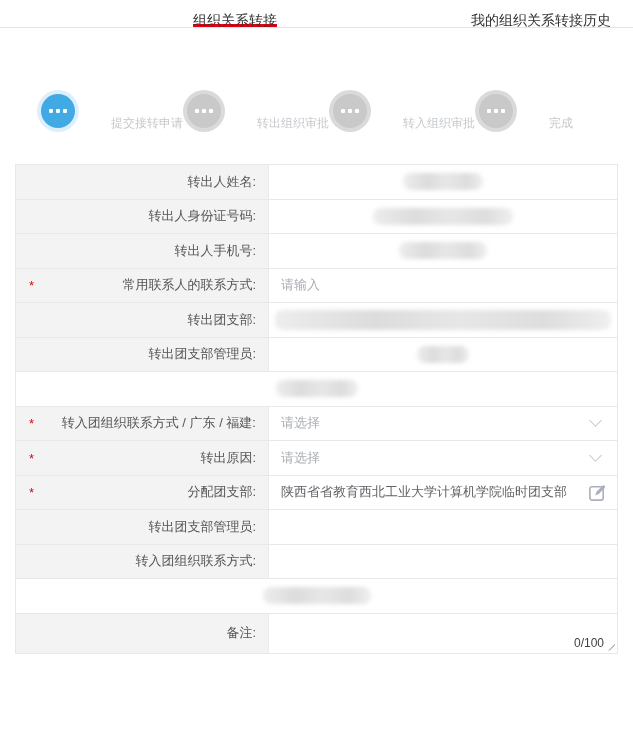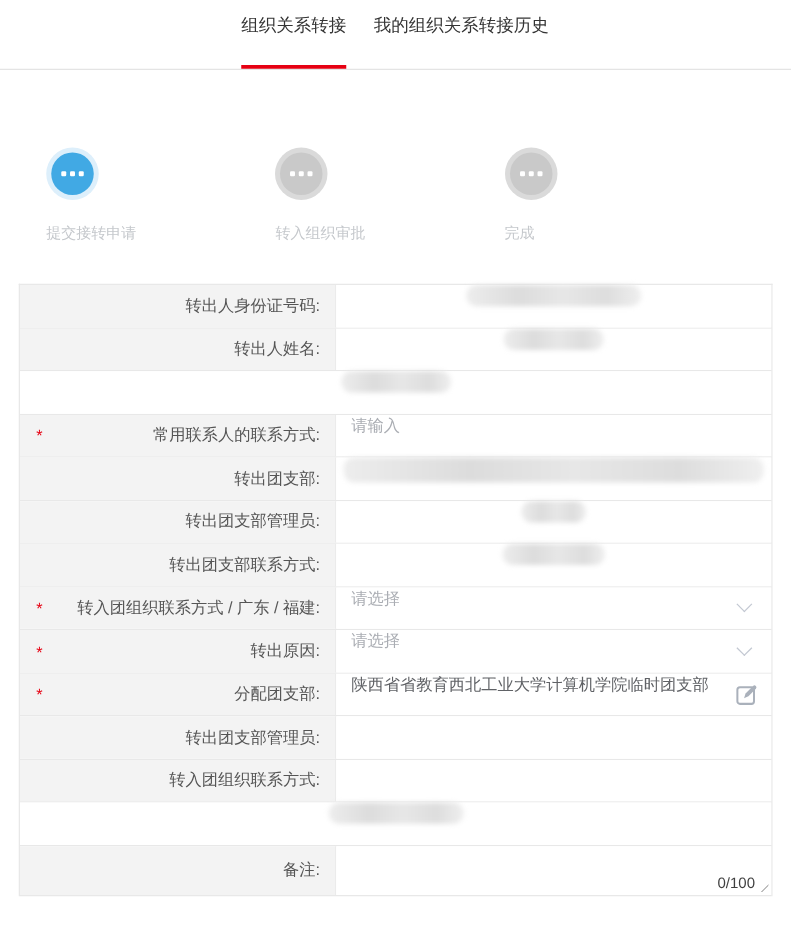--- a/index.html
+++ b/index.html
@@ -1,45 +1,45 @@
 <!DOCTYPE html>
 <html><head>
 <meta charset="utf-8">
 <style>
   * { box-sizing: border-box; margin: 0; padding: 0; }
   html, body { width: 633px; height: 744px; background: #fff; overflow: hidden;
     font-family: "Liberation Sans", "DejaVu Sans", sans-serif; }
 
   
-  .tabbar { height: 56px; border-bottom: 1px solid #e4e4e4; display: flex;
-    padding-left: 193px; background: #fff; }
+  .tabbar { height: 28px; border-bottom: 1px solid #e4e4e4; display: flex;
+    padding-left: 193px; background: #fff; justify-content: space-between; }
   .tab { font-size: 14px; color: #333; padding: 12px 0 10px; margin-right: 22px;
     cursor: pointer; border-bottom: 3px solid transparent; white-space: nowrap; }
   .tab.active { border-bottom-color: #e60012; }
 
   
   .stepper { display: flex; width: 550px; margin: 62px 0 0 37px; }
-  .step { flex: 1; display: flex; flex-direction: column; align-items: flex-start; }
+  .step { flex: 1; display: flex; align-items: flex-end; gap: 32px; }
   .step-circle { width: 34px; height: 34px; border-radius: 50%; margin: 4px;
     display: flex; align-items: center; justify-content: center; gap: 3px; }
   .step-circle.inactive { background: #c9c9c9; box-shadow: 0 0 0 4px #dadada; }
   .step-circle.active { background: #41a9e4; box-shadow: 0 0 0 4px #ddeffb; }
   .step-dot { width: 4px; height: 4px; background: #fff; border-radius: 1px; }
   .step-label { margin-top: 18px; font-size: 12px; color: #c5c8cc; white-space: nowrap; }
 
   
   .form { margin: 32px 15px 0; border: 1px solid #e8e8e8; border-bottom: none; }
   .row { display: flex; height: 34.5px; border-bottom: 1px solid #e8e8e8; }
   .row.tall { height: 40px; }
   .cell-label { width: 253px; background: #f3f3f3; border-right: 1px solid #ebebeb;
     position: relative; display: flex; align-items: center; justify-content: flex-end;
     padding-right: 12px; font-size: 13px; color: #555; }
   .req { position: absolute; left: 13px; top: 50%; transform: translateY(-46%);
     color: #e60012; font-size: 13px; }
-  .cell-value { flex: 1; position: relative; display: flex; 
+  .cell-value { flex: 1; position: relative; display: flex; align-items: center;
     padding: 0 12px; font-size: 13px; color: #606266; background: #fff; }
   .cell-value.center { justify-content: center; }
   .placeholder { color: #aaadb3; }
 
   
   .redact { height: 17px; border-radius: 8px; filter: blur(2px);
     background: linear-gradient(90deg,#ededed,#dcdcdc 30%,#e7e7e7 55%,#dddddd 80%,#efefef); }
   .redact.light { background: linear-gradient(90deg,#f3f3f3,#e9e9e9 50%,#f2f2f2); }
   .redact.full { width: 100%; height: 20px; }
 
@@ -79,53 +79,64 @@
           <i class="step-dot"></i>
       </div>
       <div class="step-label">提交接转申请</div>
     </div>
     <div class="step">
       <div class="step-circle inactive">
         <i class="step-dot"></i>
           <i class="step-dot"></i>
           <i class="step-dot"></i>
       </div>
+      <div class="step-label">转出组织审批</div>
+    </div>
+    <div class="step">
+      <div class="step-circle inactive">
+        <i class="step-dot"></i>
+          <i class="step-dot"></i>
+          <i class="step-dot"></i>
+      </div>
       <div class="step-label">转入组织审批</div>
     </div>
     <div class="step">
       <div class="step-circle inactive">
         <i class="step-dot"></i>
           <i class="step-dot"></i>
           <i class="step-dot"></i>
       </div>
       <div class="step-label">完成</div>
     </div>
   </div>
 
   <div class="form">
 
     <div class="row">
       <div class="cell-label">
+        <span>转出人姓名:</span>
+      </div>
+      <div class="cell-value center">
+        <span class="redact" style="width:80px"></span>
+      </div>
+    </div>
+
+    <div class="row">
+      <div class="cell-label">
         <span>转出人身份证号码:</span>
       </div>
       <div class="cell-value center">
         <span class="redact" style="width:140px"></span>
       </div>
     </div>
 
     <div class="row">
       <div class="cell-label">
-        <span>转出人姓名:</span>
-      </div>
-      <div class="cell-value center">
-        <span class="redact" style="width:80px"></span>
-      </div>
-    </div>
-
-    <div class="row">
+        <span>转出人手机号:</span>
+      </div>
       <div class="cell-value center">
         <span class="redact" style="width:88px"></span>
       </div>
     </div>
 
     <div class="row">
       <div class="cell-label">
         <span class="req">*</span>
         <span>常用联系人的联系方式:</span>
       </div>
@@ -146,23 +157,20 @@
     <div class="row">
       <div class="cell-label">
         <span>转出团支部管理员:</span>
       </div>
       <div class="cell-value center">
         <span class="redact" style="width:52px"></span>
       </div>
     </div>
 
     <div class="row">
-      <div class="cell-label">
-        <span>转出团支部联系方式:</span>
-      </div>
       <div class="cell-value center">
         <span class="redact" style="width:82px"></span>
       </div>
     </div>
 
 
     <div class="row">
       <div class="cell-label">
         <span class="req">*</span>
         <span>转入团组织联系方式 / 广东 / 福建:</span>

